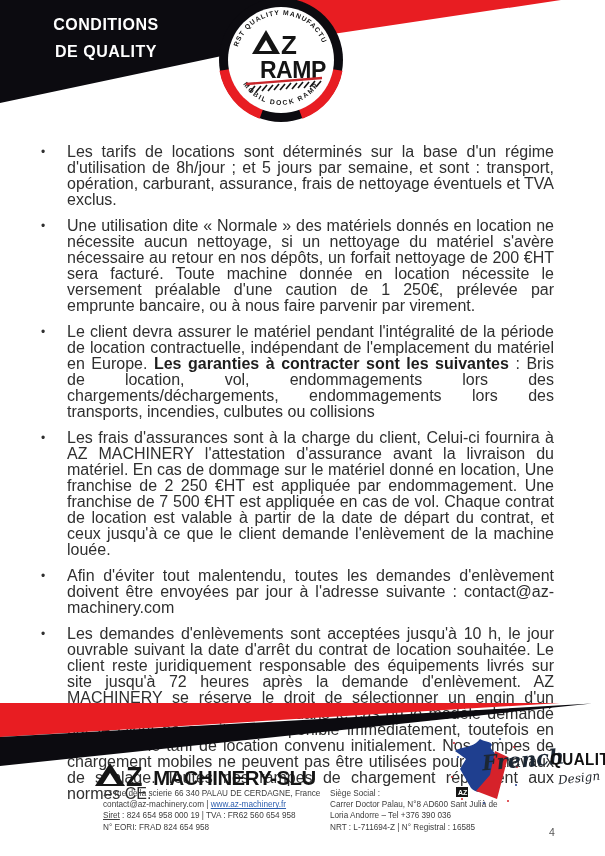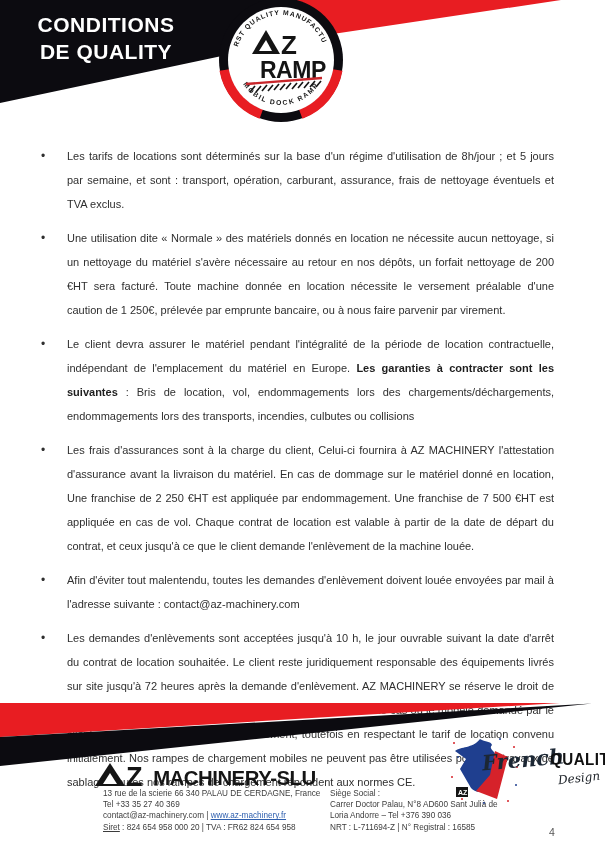--- a/index.html
+++ b/index.html
@@ -2,26 +2,26 @@
 <html><head>
 <meta charset="utf-8">
 <style>
   html,body{margin:0;padding:0;background:#888;}
   .page{position:relative;width:605px;height:856px;background:#ffffff;margin:0 auto;
         font-family:"Liberation Sans",sans-serif;overflow:hidden;}
   svg{display:block;}
   
   .header-svg{position:absolute;left:0;top:0;}
   .header-title{position:absolute;left:25px;top:11px;width:162px;text-align:center;
-        color:#ffffff;font-weight:bold;font-size:21px;line-height:27px;letter-spacing:.5px;}
+        color:#ffffff;font-weight:bold;font-size:16px;line-height:27px;letter-spacing:.5px;}
   
   .content{position:absolute;left:38px;top:144px;width:516px;}
   .content ul{margin:0;padding:0;list-style:none;}
   .content li{position:relative;padding-left:29px;margin-bottom:10px;text-align:justify;
-        font-size:11px;line-height:24px;color:#2f2f2f;}
+        font-size:16px;line-height:16px;color:#2f2f2f;}
   .content li::before{content:"\2022";position:absolute;left:3px;top:0;font-size:12px;color:#2f2f2f;}
   .content li b{color:#1e1e1e;}
   
   .footer-svg{position:absolute;left:0;top:695px;}
   .azslu{position:absolute;left:93px;top:760px;}
   .addr{position:absolute;top:788px;font-size:8.2px;line-height:11.2px;color:#3c3c3c;white-space:nowrap;}
   .addr-left{left:103px;}
   .addr-right{left:330px;}
   .addr .link{color:#2e5fae;text-decoration:underline;cursor:pointer;}
   .addr .underline{text-decoration:underline;text-align:center;}
@@ -93,21 +93,21 @@
     <div>CONDITIONS</div>
     <div>DE QUALITY</div>
   </div>
 
   <div class="content">
     <ul>
         <li><span>Les tarifs de locations sont déterminés sur la base d'un régime d'utilisation de 8h/jour ; et 5 jours par semaine, et sont : transport, opération, carburant, assurance, frais de nettoyage éventuels et TVA exclus.</span></li>
         <li><span>Une utilisation dite « Normale » des matériels donnés en location ne nécessite aucun nettoyage, si un nettoyage du matériel s'avère nécessaire au retour en nos dépôts, un forfait nettoyage de 200 €HT sera facturé. Toute machine donnée en location nécessite le versement préalable d'une caution de 1 250€, prélevée par emprunte bancaire, ou à nous faire parvenir par virement.</span></li>
         <li><span>Le client devra assurer le matériel pendant l'intégralité de la période de location contractuelle, indépendant de l'emplacement du matériel en Europe. </span><b>Les garanties à contracter sont les suivantes</b><span> : Bris de location, vol, endommagements lors des chargements/déchargements, endommagements lors des transports, incendies, culbutes ou collisions</span></li>
         <li><span>Les frais d'assurances sont à la charge du client, Celui-ci fournira à AZ MACHINERY l'attestation d'assurance avant la livraison du matériel. En cas de dommage sur le matériel donné en location, Une franchise de 2 250 €HT est appliquée par endommagement. Une franchise de 7 500 €HT est appliquée en cas de vol. Chaque contrat de location est valable à partir de la date de départ du contrat, et ceux jusqu'à ce que le client demande l'enlèvement de la machine louée.</span></li>
-        <li><span>Afin d'éviter tout malentendu, toutes les demandes d'enlèvement doivent louée envoyées par mail à l'adresse suivante : contact@az-machinery.com</span></li>
+        <li><span>Afin d'éviter tout malentendu, toutes les demandes d'enlèvement doivent être envoyées par jour à l'adresse suivante : contact@az-machinery.com</span></li>
         <li><span>Les demandes d'enlèvements sont acceptées jusqu'à 10 h, le jour ouvrable suivant la date d'arrêt du contrat de location souhaitée. Le client reste juridiquement responsable des équipements livrés sur site jusqu'à 72 heures après la demande d'enlèvement. AZ MACHINERY se réserve le droit de sélectionner un engin d'un model ou catégorie supérieure dans le cas où le modèle demandé par le client ne serait pas disponible immédiatement, toutefois en respectant le tarif de location convenu initialement. Nos rampes de chargement mobiles ne peuvent pas être utilisées pour des travaux de sablage. Toutes nos rampes de chargement répondent aux normes CE.</span></li>
       </ul>
   </div>
 
   <svg class="footer-svg" width="605" height="80" viewBox="0 0 80000 10582" preserveAspectRatio="none" style="width:605px;height:80px;">
   </svg>
   <svg class="footer-svg" width="605" height="80" viewBox="0 0 605 80">
     <polygon points="0,8 560,8 0,42" fill="#e81d22"></polygon>
     <polygon points="0,42 592,8.5 0,71" fill="#0c0b10"></polygon>
   </svg>
@@ -116,23 +116,23 @@
     <g>
       <polygon points="2,26 17,3 32,26" fill="#151515"></polygon>
       <polygon points="17,13 24,24 10,24" fill="#ffffff"></polygon>
       <text x="33" y="26" font-size="27" font-weight="bold" fill="#151515" font-family="Liberation Sans, sans-serif">Z</text>
     </g>
     <text x="62" y="25" font-size="21" font-weight="bold" fill="#151515" letter-spacing="-.5" transform="scale(.97,1)" font-family="Liberation Sans, sans-serif">MACHINERY-SLU</text>
   </svg>
 
   <div class="addr addr-left">
       <div><span>13 rue de la scierie 66 340 PALAU DE CERDAGNE, France</span></div>
-      <div><span>Tel +33 35 27 40 369</span></div>
       <div><span>contact@az-machinery.com  | </span><span class="link">www.az-machinery.fr</span></div>
-      <div><span class="underline">Siret</span><span> : 824 654 958 000 20 | TVA : FR62 824 654 958</span></div>
+      <div><span class="underline">Siret</span><span> : 824 654 958 000 19 | TVA : FR62 560 654 958</span></div>
+      <div><span>N° EORI: FRAD 824 654 958</span></div>
     </div>
   <div class="addr addr-right">
       <div><span>Siège Social :</span></div>
       <div><span>Carrer Doctor Palau, N°8 AD600 Sant Julià de</span></div>
       <div><span>Loria Andorre – Tel +376 390 036</span></div>
       <div><span>NRT : L-711694-Z | N° Registral : 16585</span></div>
     </div>
 
   <div class="fq">
     <svg class="fq-map" width="70" height="68" viewBox="0 0 70 68">

